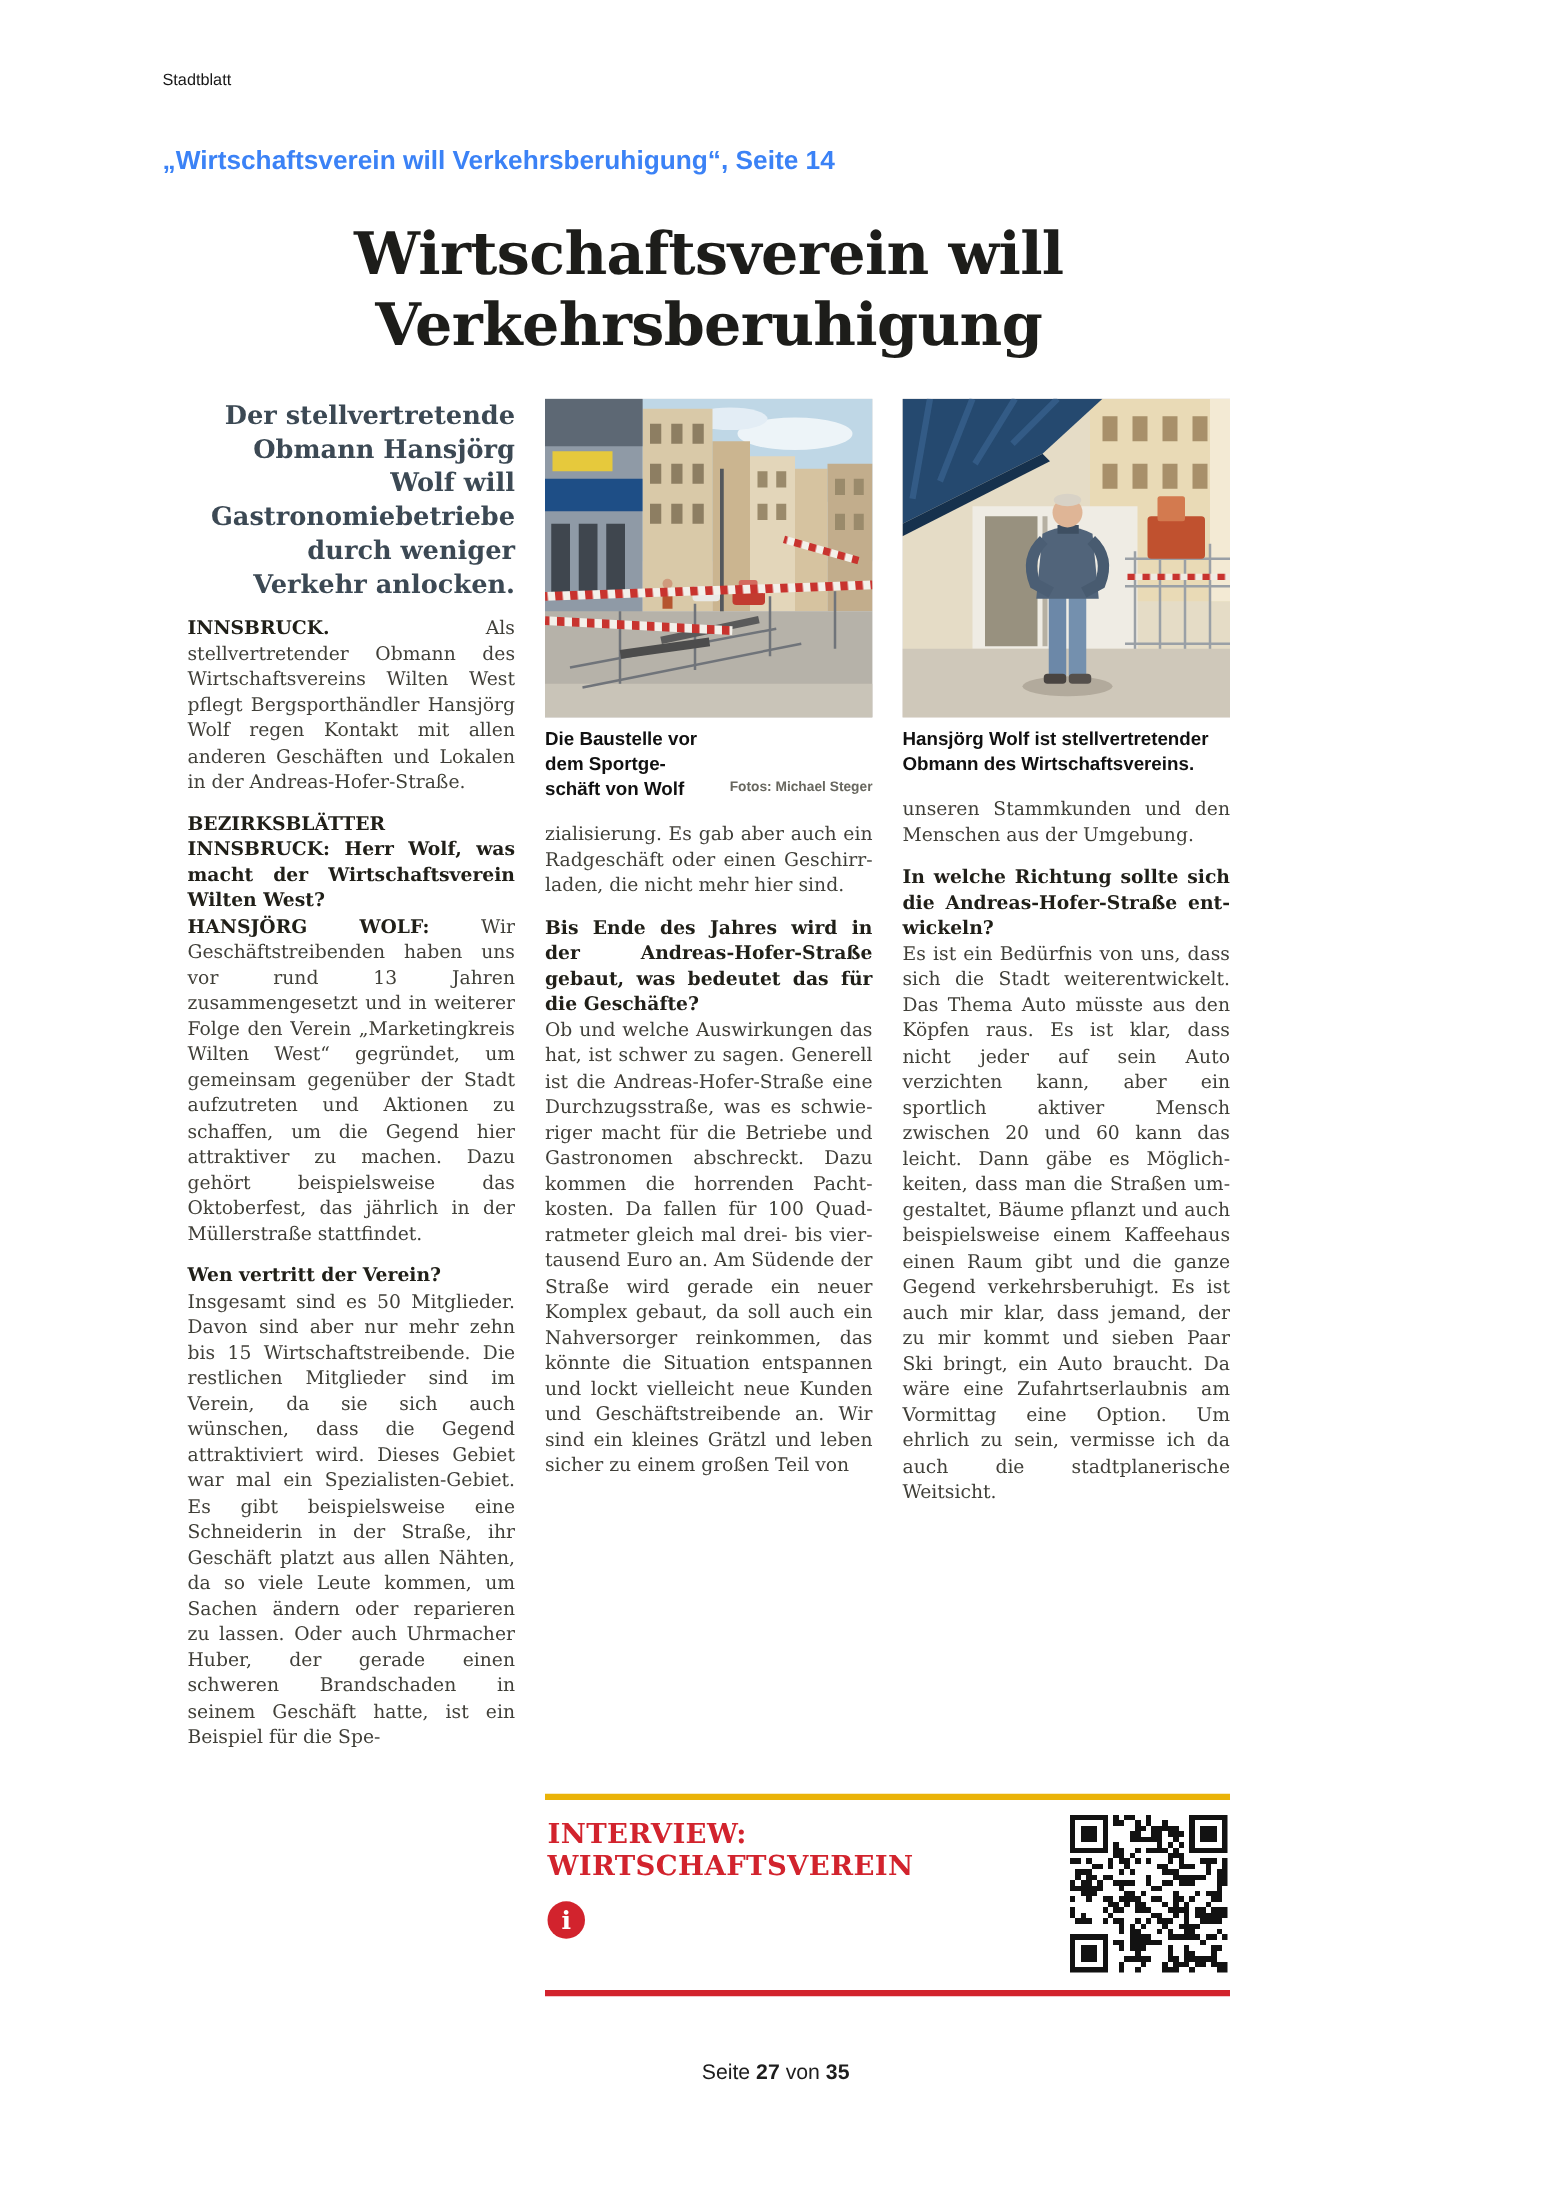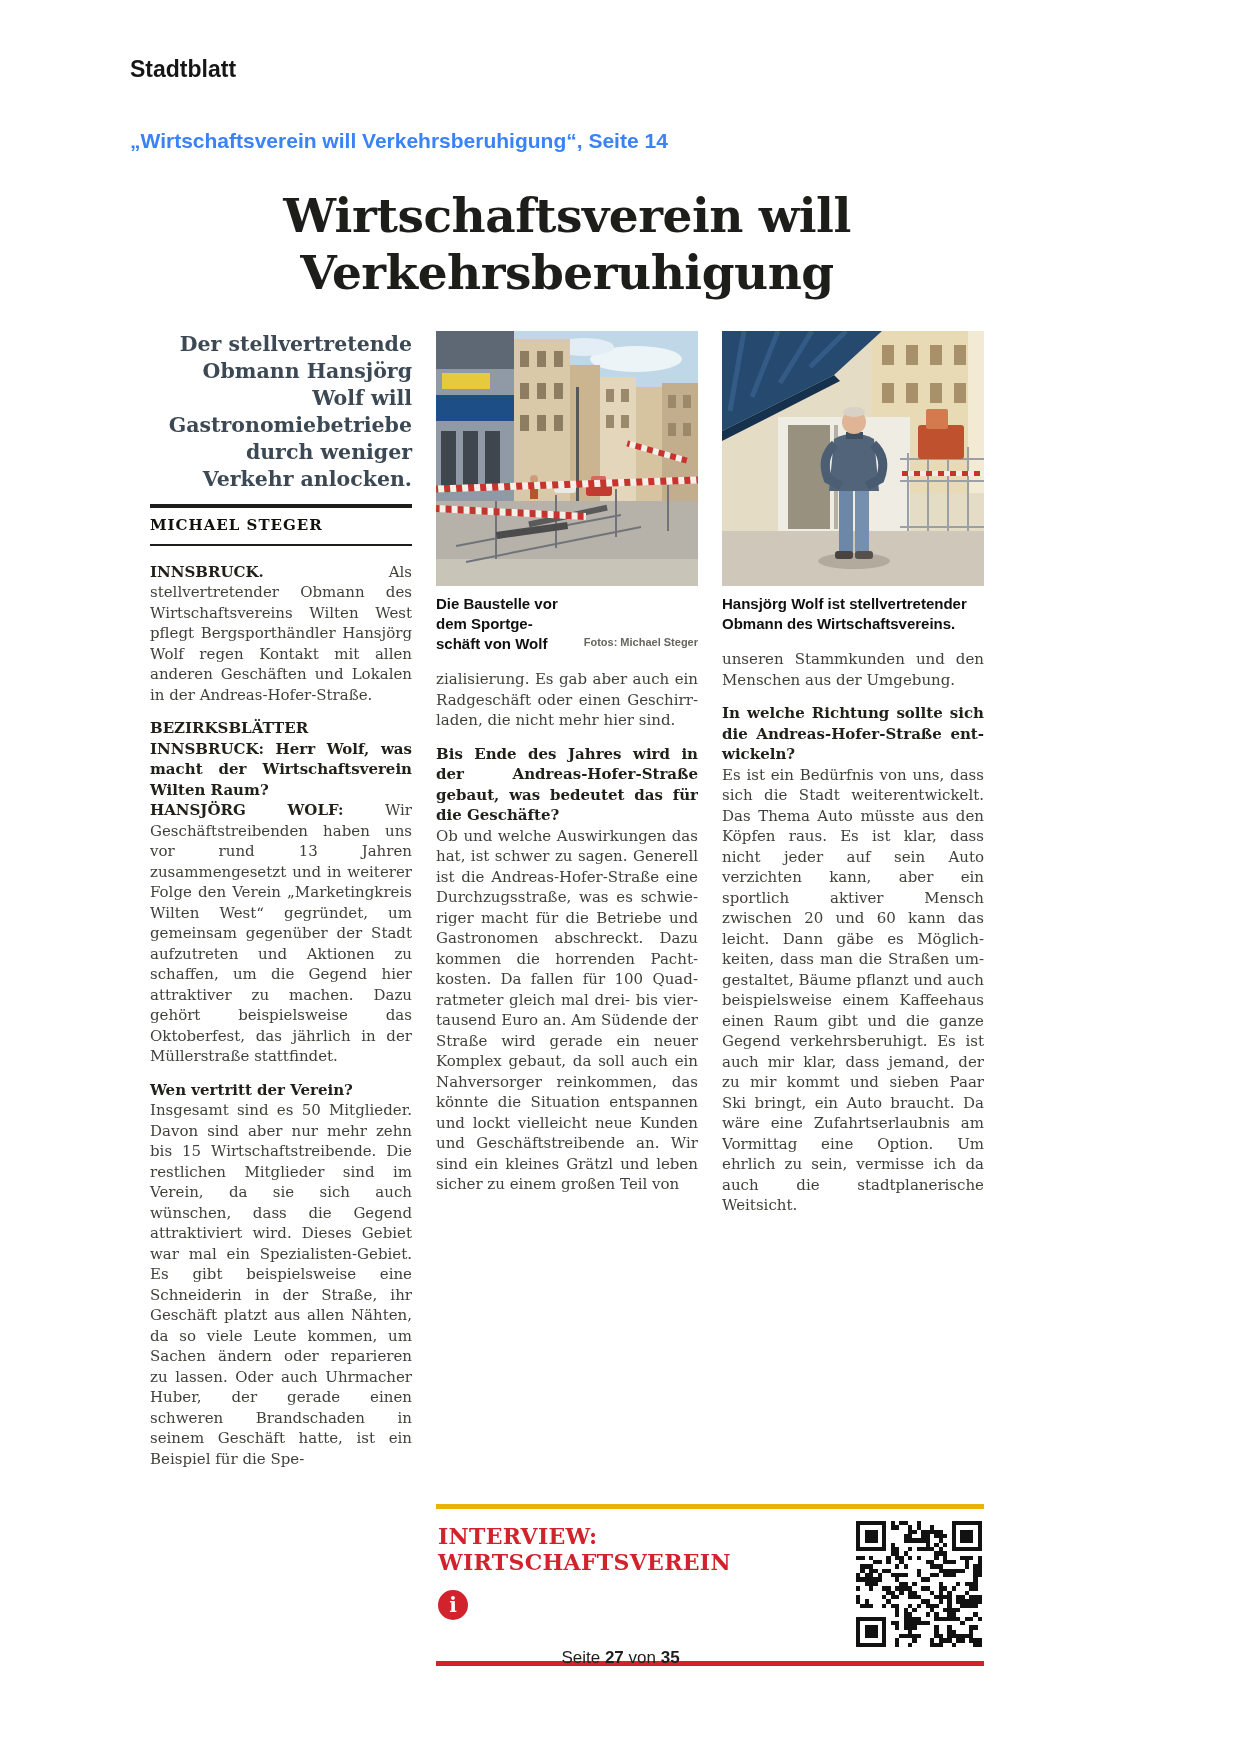--- a/index.html
+++ b/index.html
@@ -2,21 +2,21 @@
 <html lang="de"><head>
 <meta charset="utf-8">
 <style>
   * { box-sizing: border-box; }
   html,body { margin:0; padding:0; }
   body {
     width:1241px; height:1754px; background:#ffffff; position:relative;
     font-family:"DejaVu Serif", serif; overflow:hidden;
   }
   .doc-header { padding:56px 0 0 130px; font-family:"Liberation Sans", sans-serif; }
-  .brand { font-size:23px; font-weight:bold; color:#161616; }
+  .brand { font-size:13px; font-weight:normal; color:#161616; }
   .doc-title { margin-top:46px; font-size:21px; font-weight:bold; color:#3b82f6; }
 
   .article { width:834px; margin:34px 0 0 150px; }
   .headline {
     margin:0 0 30px; text-align:center; font-weight:bold; color:#1d1d1a;
     font-size:47px; line-height:57px; letter-spacing:-0.5px;
   }
   .cols { display:flex; gap:24px; }
   .col { width:262px; flex:none; font-size:15px; line-height:20.5px; color:#403f38;
          text-align:justify; hyphens:auto; }
@@ -73,23 +73,22 @@
   <div class="doc-title">„Wirtschaftsverein will Verkehrsberuhigung“, Seite 14</div>
 </div>
 
 <div class="article">
   <h1 class="headline">Wirtschaftsverein will Verkehrsberuhigung</h1>
 
   <div class="cols">
 
     <div class="col">
       <p class="lead">Der stellvertretende Obmann Hansjörg Wolf will Gastronomie­betriebe durch weniger Verkehr anlocken.</p>
-      <div class="byline">MICHAEL STEGER</div>
       <p><span class="lead-in">INNSBRUCK.</span><span> Als stellvertretender Obmann des Wirtschaftsvereins Wilten West pflegt Bergsport­händler Hansjörg Wolf regen Kontakt mit allen anderen Geschäften und Lokalen in der Andreas-Hofer-Straße.</span></p>
-      <p class="q">BEZIRKSBLÄTTER INNSBRUCK: Herr Wolf, was macht der Wirt­schaftsverein Wilten Raum?</p>
+      <p class="q">BEZIRKSBLÄTTER INNSBRUCK: Herr Wolf, was macht der Wirt­schaftsverein Wilten West?</p>
       <p><span class="lead-in">HANSJÖRG WOLF:</span><span> Wir Geschäfts­treibenden haben uns vor rund 13 Jahren zusammengesetzt und in weiterer Folge den Verein „Marke­tingkreis Wilten West“ gegründet, um gemeinsam gegenüber der Stadt aufzutreten und Aktionen zu schaffen, um die Gegend hier attraktiver zu machen. Dazu gehört beispielsweise das Oktober­fest, das jährlich in der Müllerstra­ße stattfindet.</span></p>
       <p class="q">Wen vertritt der Verein?</p>
       <p>Insgesamt sind es 50 Mitglieder. Davon sind aber nur mehr zehn bis 15 Wirtschaftstreibende. Die restlichen Mitglieder sind im Verein, da sie sich auch wünschen, dass die Gegend attraktiviert wird. Dieses Gebiet war mal ein Spezia­listen-Gebiet. Es gibt beispielswei­se eine Schneiderin in der Straße, ihr Geschäft platzt aus allen Näh­ten, da so viele Leute kommen, um Sachen ändern oder reparieren zu lassen. Oder auch Uhrmacher Hu­ber, der gerade einen schweren Brandschaden in seinem Geschäft hatte, ist ein Beispiel für die Spe-</p>
     </div>
 
     <div class="col">
       <svg class="photo" viewBox="0 0 262 255" preserveAspectRatio="none" aria-hidden="true">
         <defs>
           <pattern id="tape" width="12" height="6" patternUnits="userSpaceOnUse" patternTransform="rotate(-3)">
             <rect width="12" height="6" fill="#f3f0ea"></rect>

